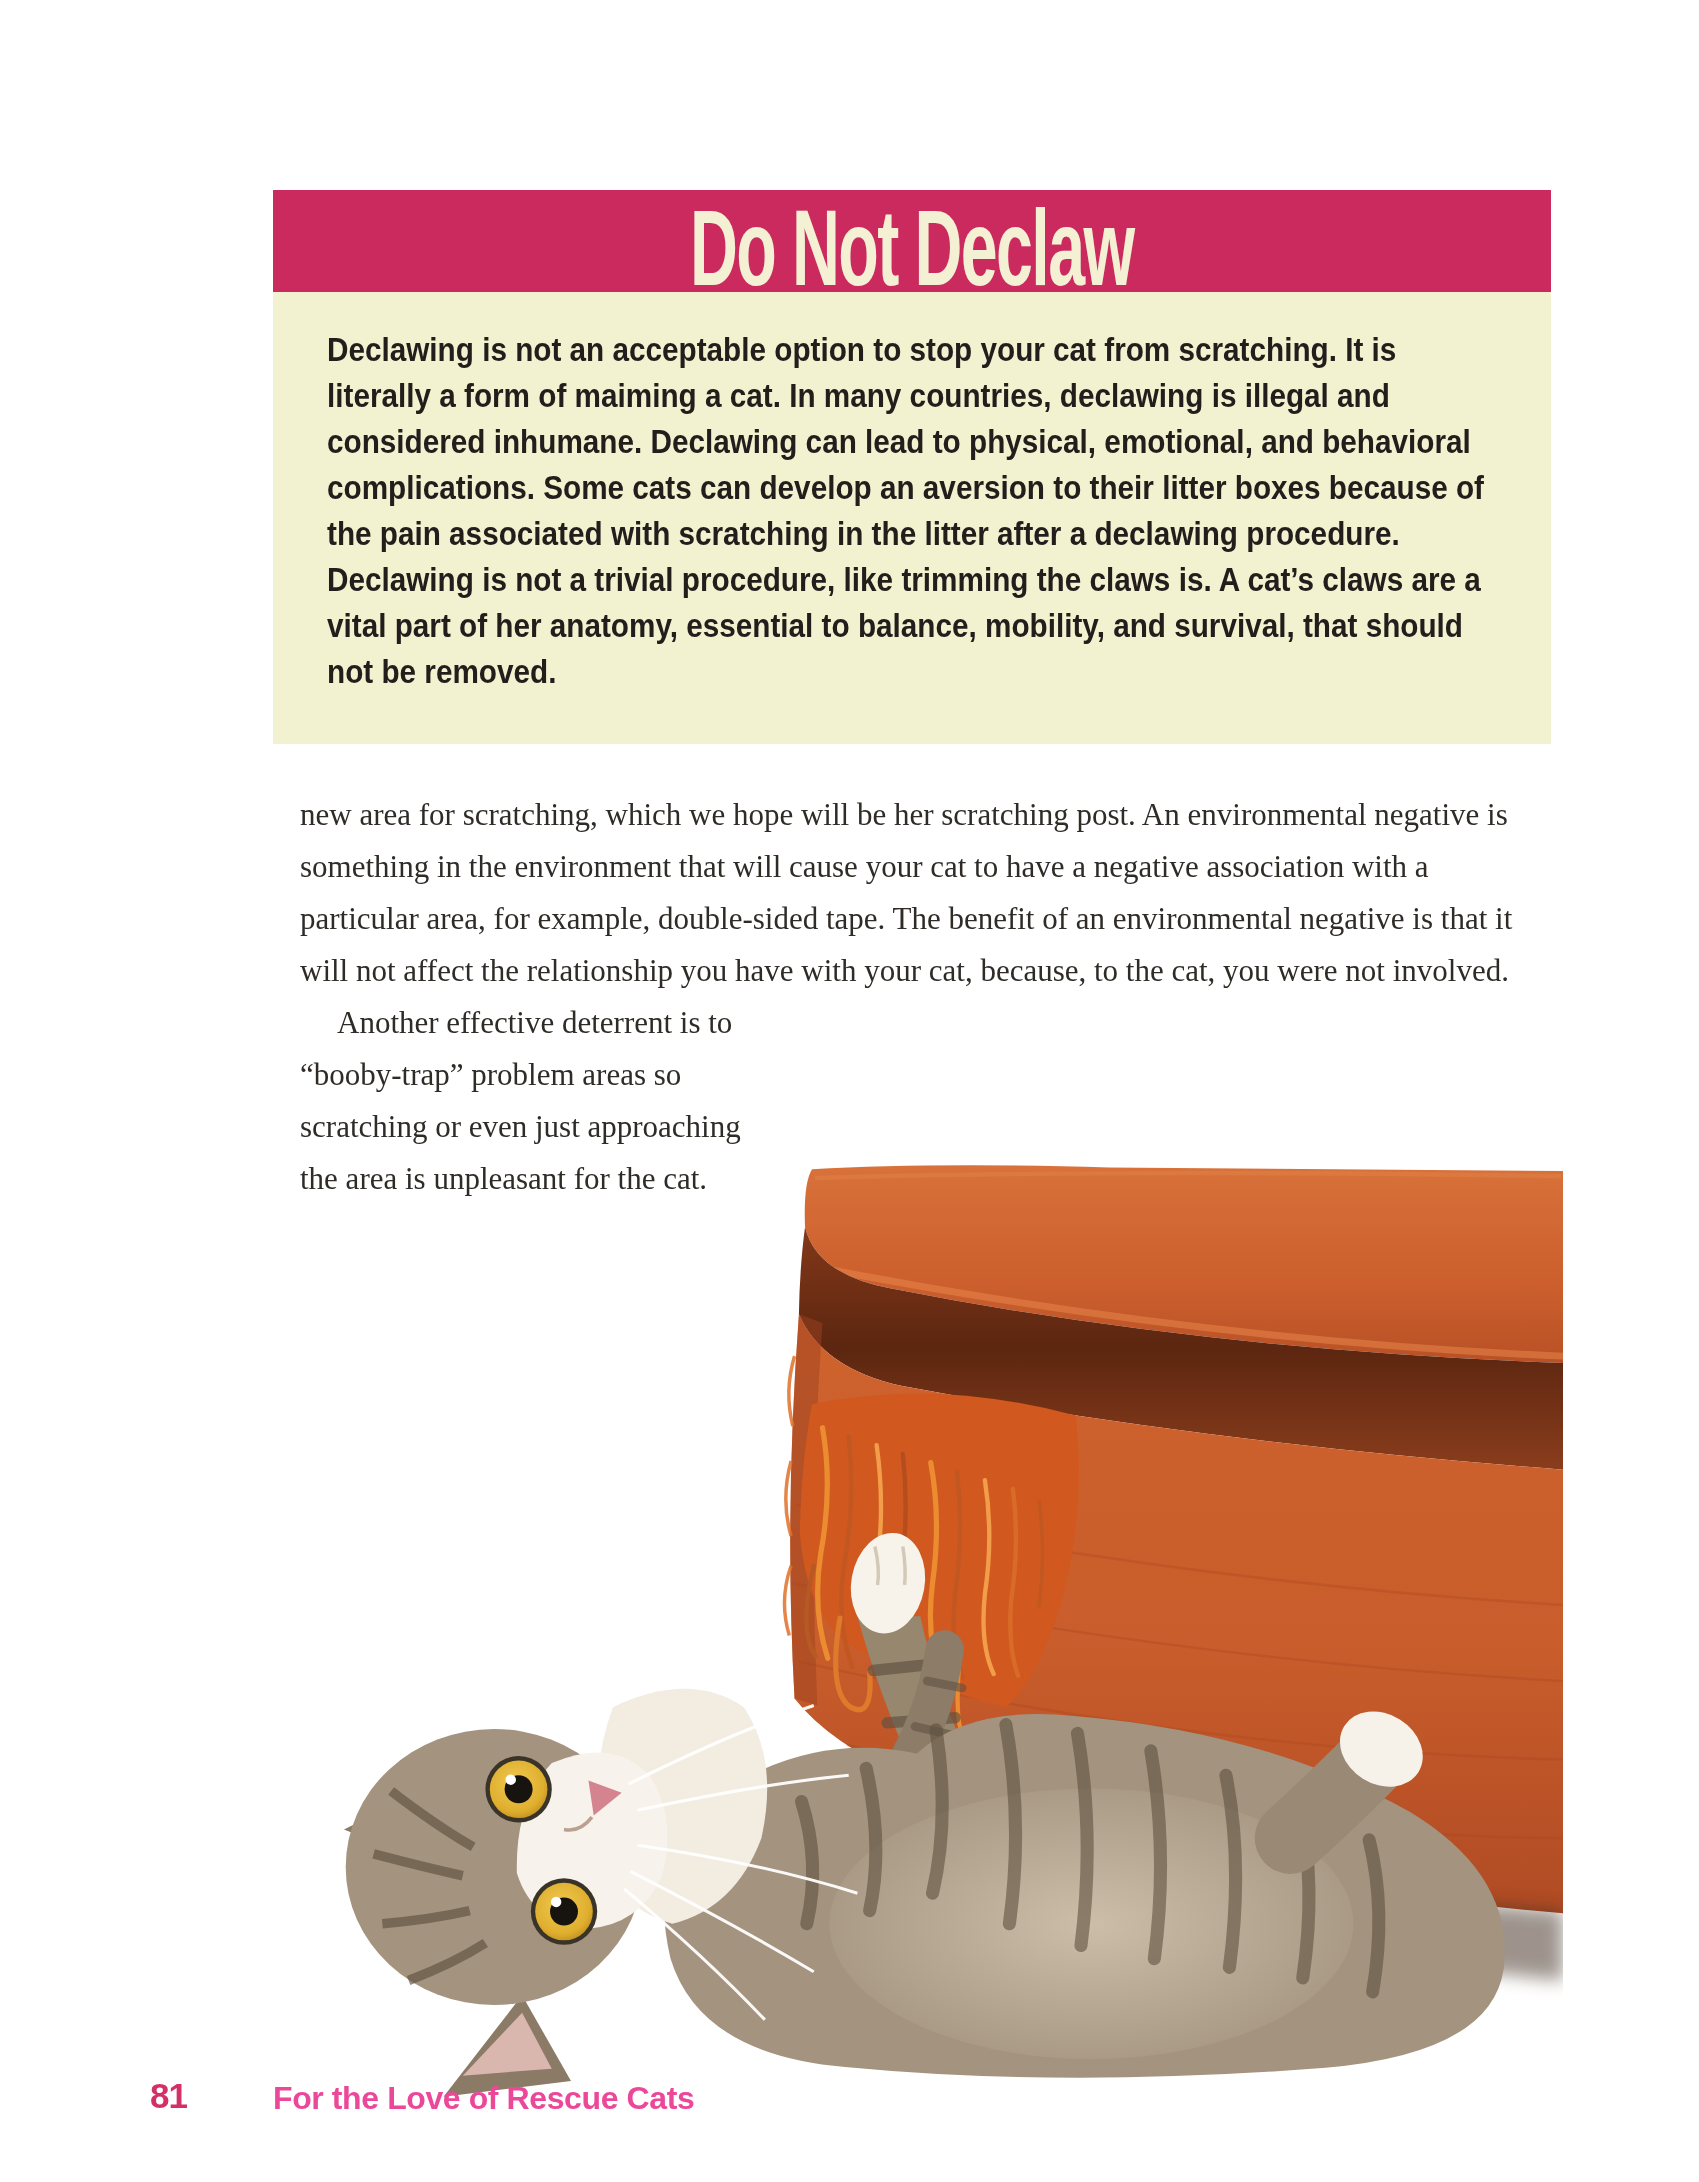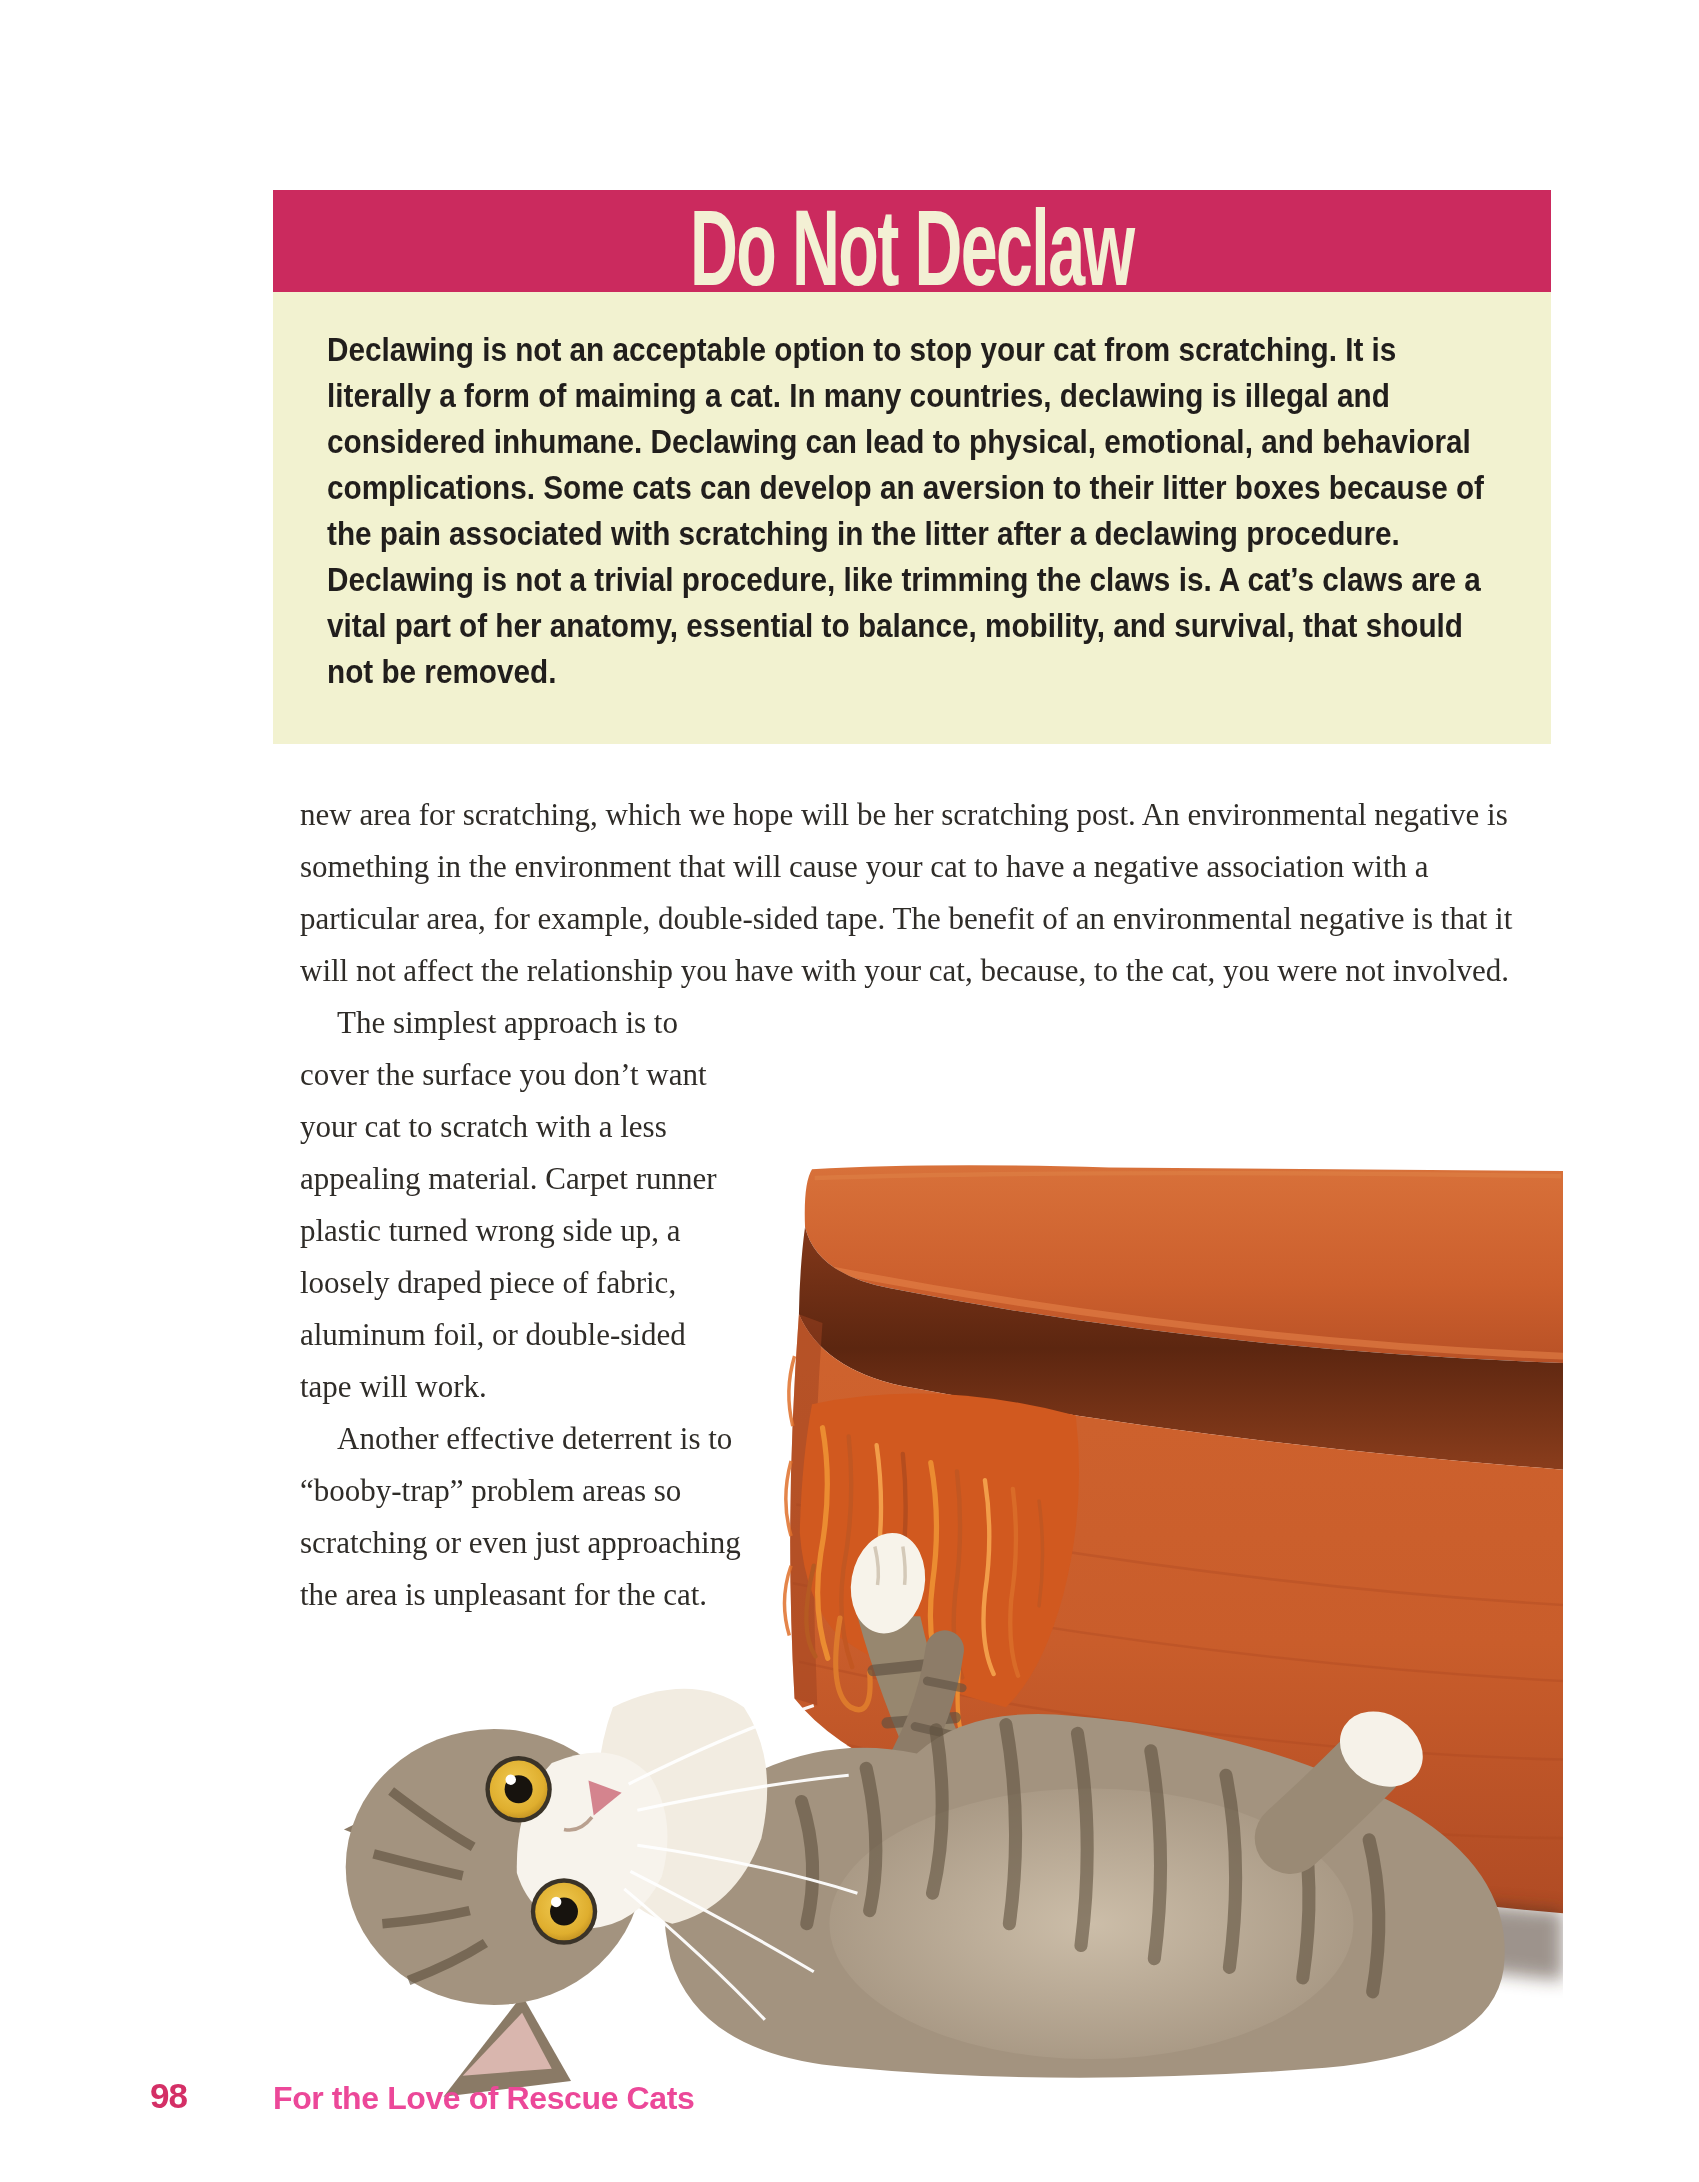--- a/index.html
+++ b/index.html
@@ -82,21 +82,20 @@
     <span class="banner-title">Do Not Declaw</span>
   </header>
 
   <section class="callout">
     <p class="callout-text">Declawing is not an acceptable option to stop your cat from scratching. It is literally a form of maiming a cat. In many countries, declawing is illegal and considered inhumane. Declawing can lead to physical, emotional, and behavioral complications. Some cats can develop an aversion to their litter boxes because of the pain associated with scratching in the litter after a declawing procedure. Declawing is not a trivial procedure, like trimming the claws is. A cat’s claws are a vital part of her anatomy, essential to balance, mobility, and survival, that should not be removed.</p>
   </section>
 
   <main class="body-copy">
     <p>new area for scratching, which we hope will be her scratching post. An environmental negative is something in the environment that will cause your cat to have a negative association with a particular area, for example, double-sided tape. The benefit of an environmental negative is that it will not affect the relationship you have with your cat, because, to the cat, you were not involved.</p>
     <div class="photo-spacer"></div>
-    <p class="indent">The simplest approach is to cover the surface you don’t want your cat to scratch with a less appealing material. Carpet runner plastic turned wrong side up, a loosely draped piece of fabric, aluminum foil, or double-sided tape will work.</p>
     <p class="indent">Another effective deterrent is to “booby-trap” problem areas so scratching or even just approaching the area is unpleasant for the cat.</p>
   </main>
 
   <figure class="photo">
     <svg viewBox="0 0 1420 1170" xmlns="http://www.w3.org/2000/svg">
       <defs>
         <linearGradient id="gCushion" x1="0" y1="0" x2="0" y2="1">
           <stop offset="0" stop-color="#d8713a"></stop>
           <stop offset="0.6" stop-color="#cc5f2d"></stop>
           <stop offset="1" stop-color="#b85126"></stop>
@@ -254,18 +253,18 @@
           <path d="M360,820 Q500,790 602,780"></path>
           <path d="M360,860 Q500,880 612,915"></path>
           <path d="M352,890 Q470,950 562,1005"></path>
           <path d="M345,910 Q440,990 506,1060"></path>
         </g>
       </g>
     </svg>
   </figure>
 
   <footer>
-    <span class="footer-pagenum">98</span>
+    <span class="footer-pagenum">81</span>
     <span class="footer-title">For the Love of Rescue Cats</span>
   </footer>
 
 </div>
 
 
 </body></html>

